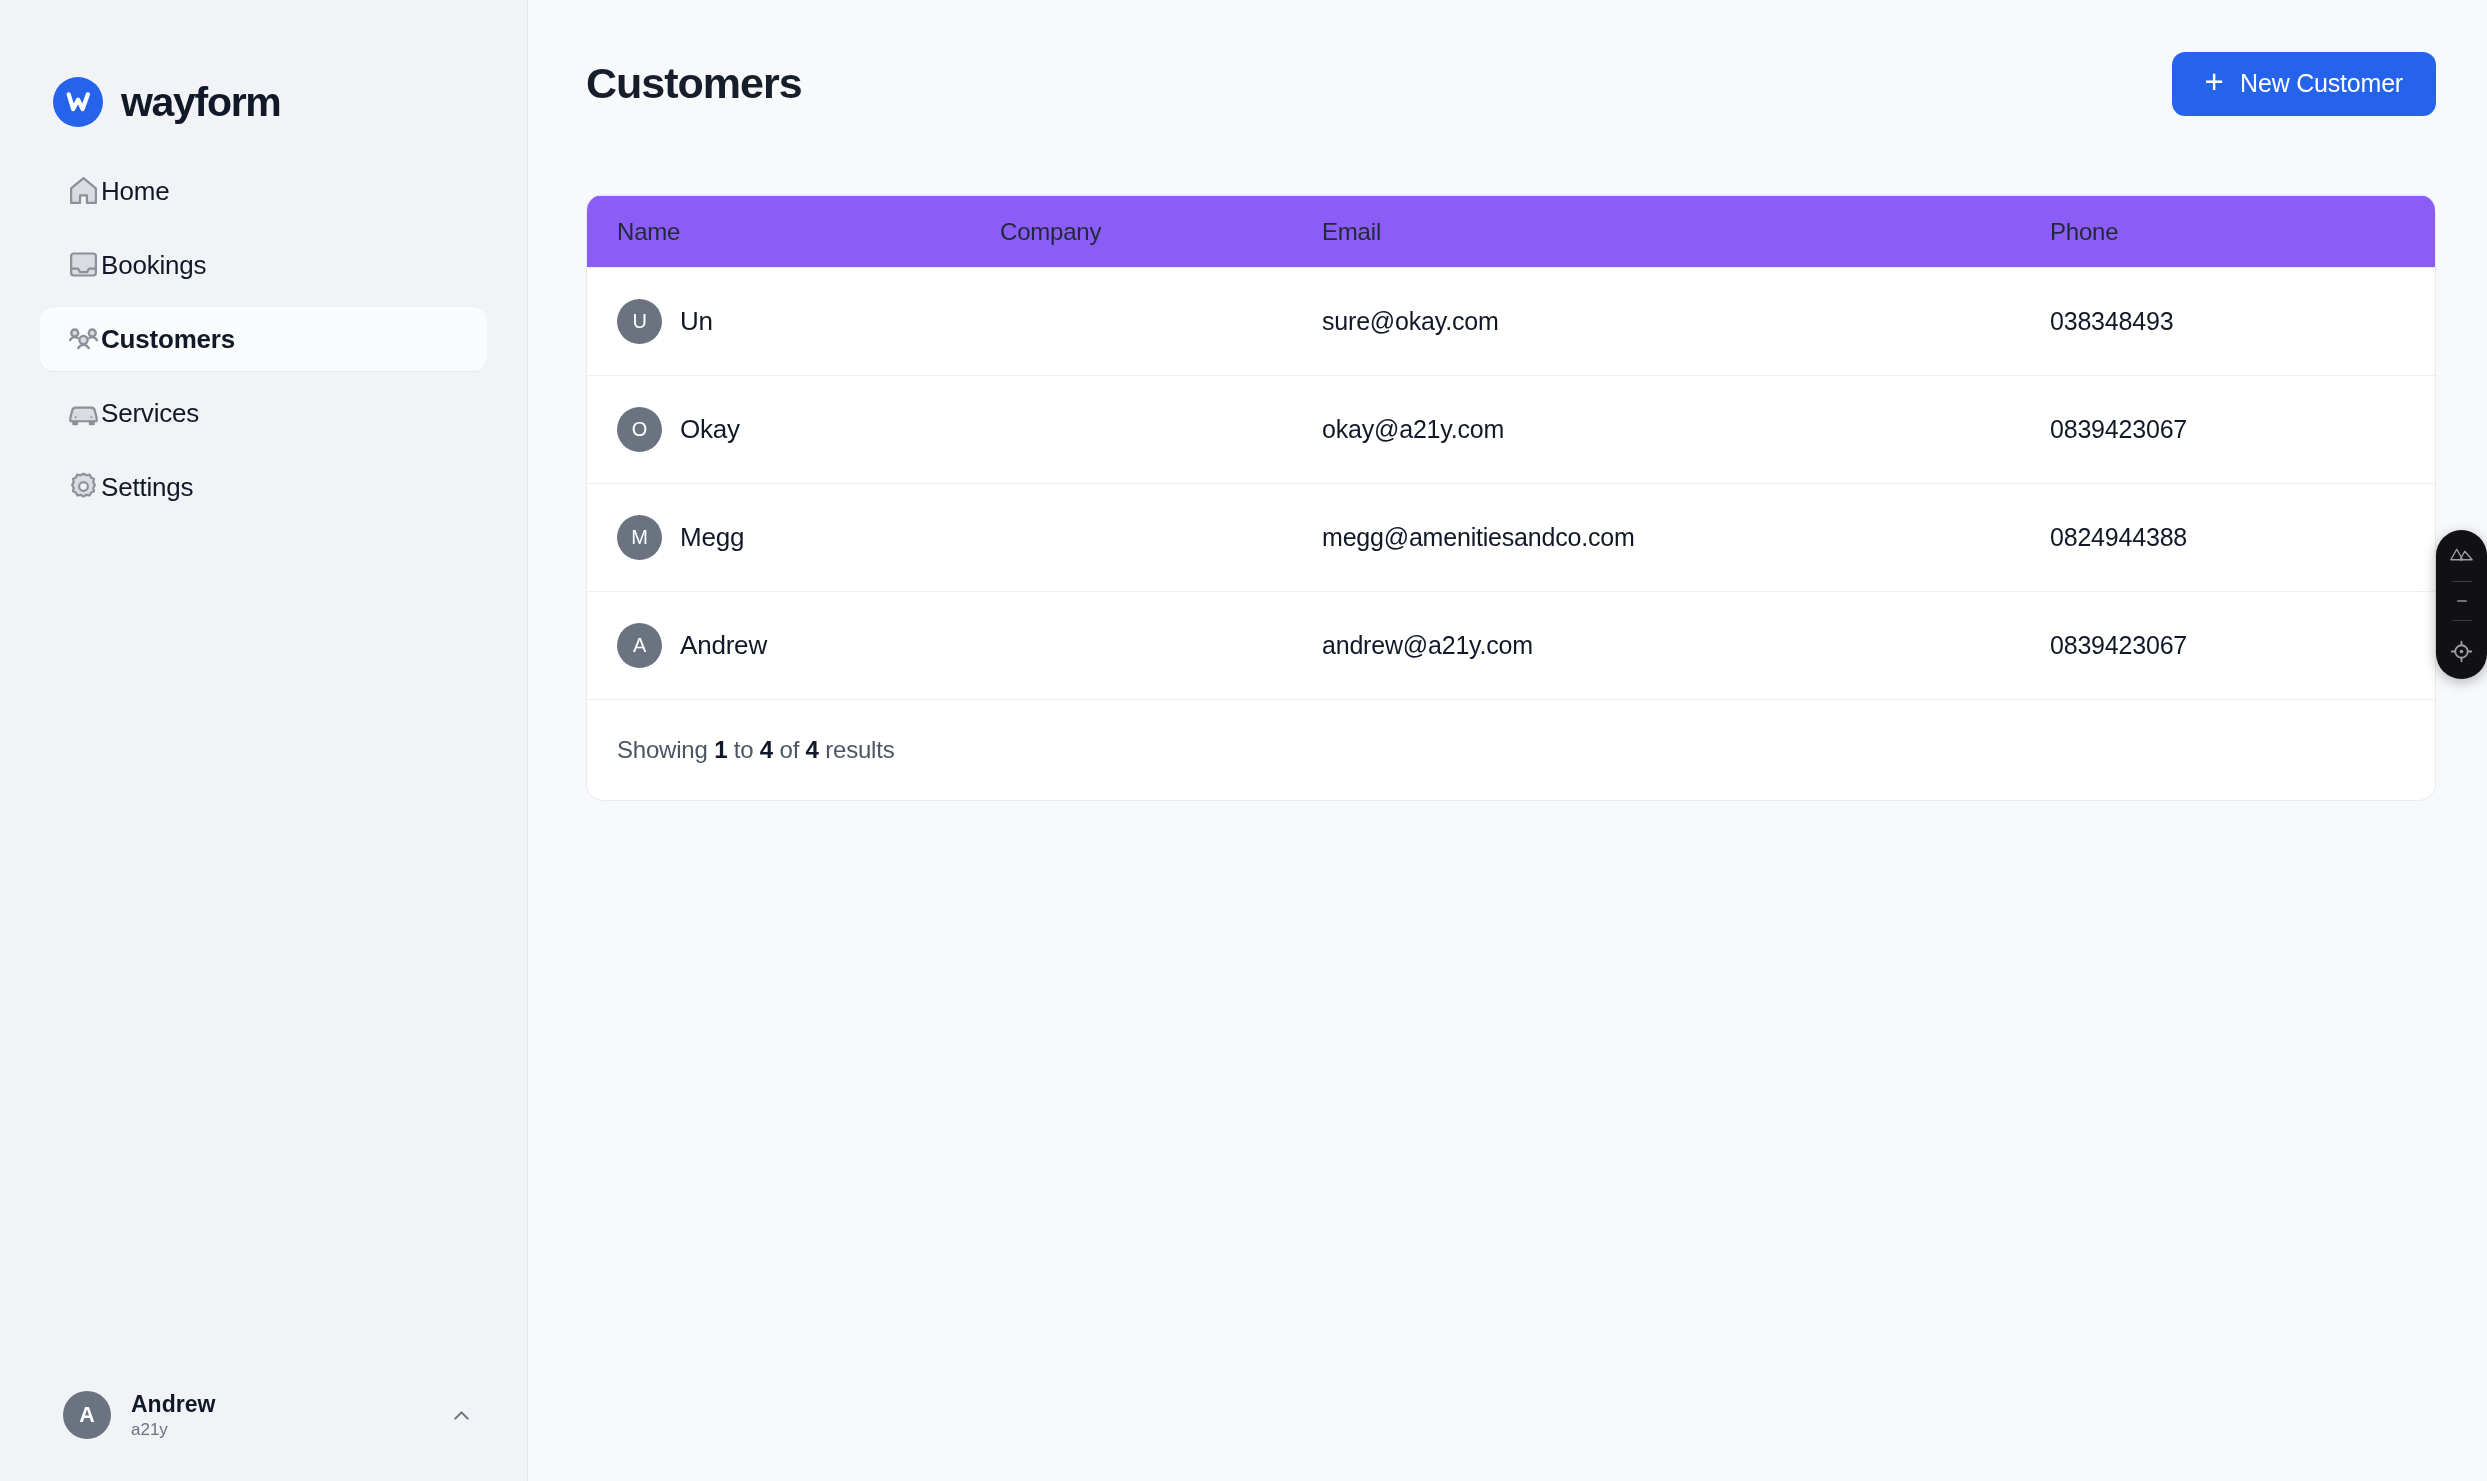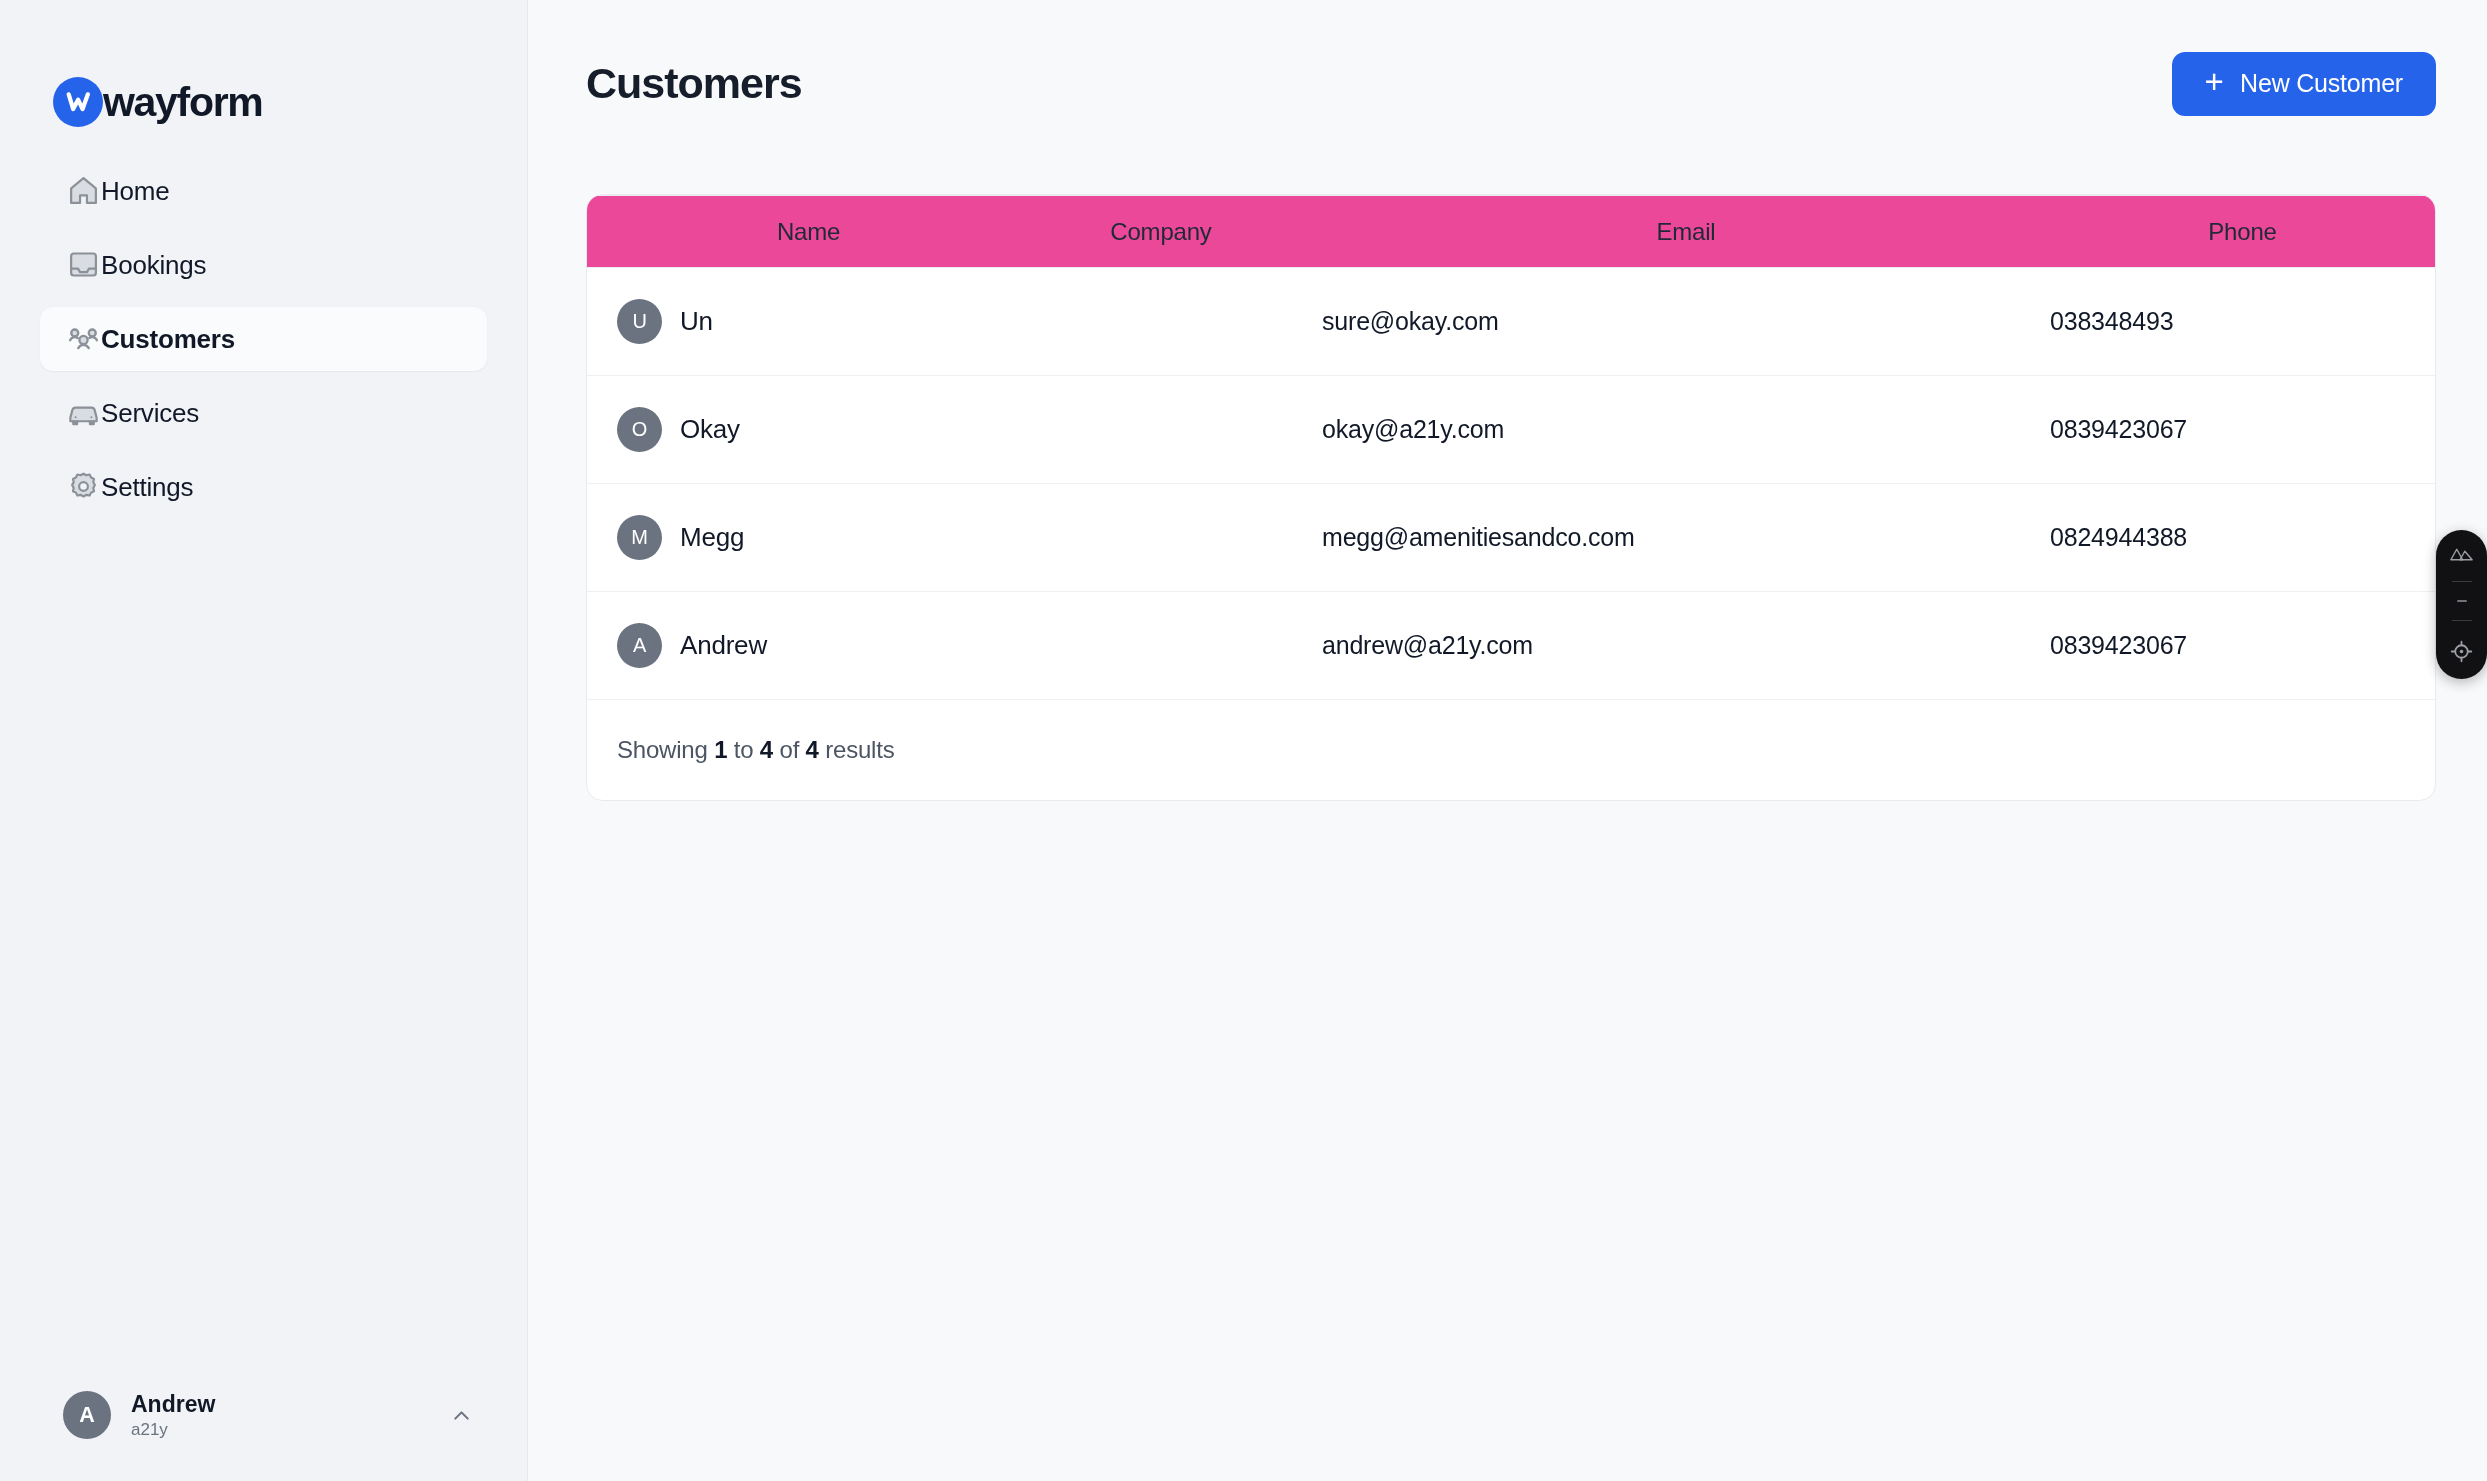--- a/index.html
+++ b/index.html
@@ -31,20 +31,21 @@
     border-right: 1.7px solid #e5e7eb;
     display: flex;
     flex-direction: column;
     flex: 0 0 528px;
     position: relative;
   }
 
   .brand {
     display: flex;
     align-items: center;
+    gap: 18px;
     padding: 72px 0 0 53px;
     height: 132px;
   }
   .brand-mark {
     width: 50px;
     height: 50px;
     border-radius: 50%;
     background: #2563eb;
     display: flex;
     align-items: center;
@@ -225,24 +226,24 @@
   }
   .btn-sort .sort-icon { display: flex; color: #6b7280; }
 
   
   table.data {
     width: 100%;
     border-collapse: collapse;
     table-layout: fixed;
   }
   table.data thead th {
-    background: #ec4899;
+    background: #8b5cf6;
     border-top: 1.7px solid #ecedf1;
     border-bottom: 1.7px solid #ecedf1;
-    text-align: center;
+    text-align: left;
     font-size: 24px;
     font-weight: 400;
     color: #1f2937;
     padding: 21.5px 0 21.5px 0;
     height: 71px;
     letter-spacing: -0.2px;
   }
   table.data thead th.c-name    { width: 413px; padding-left: 30px; }
   table.data thead th.c-company { width: 322px; }
   table.data thead th.c-email   { width: 728px; }

